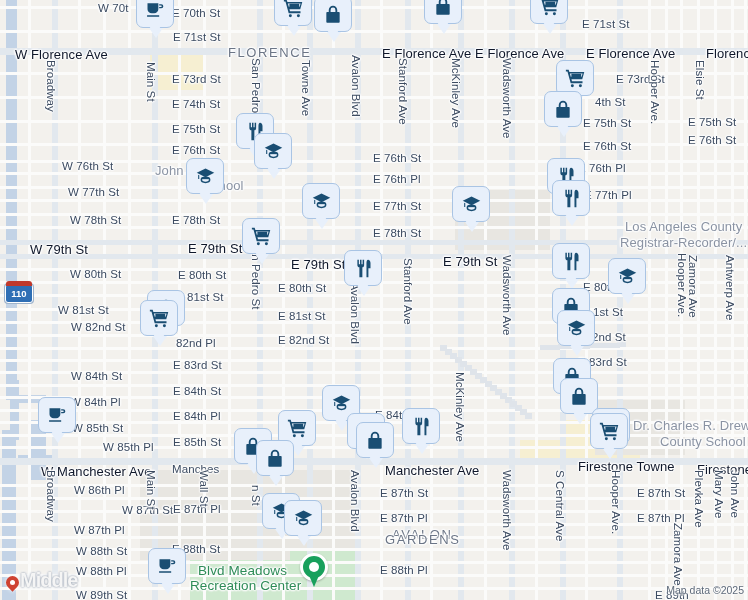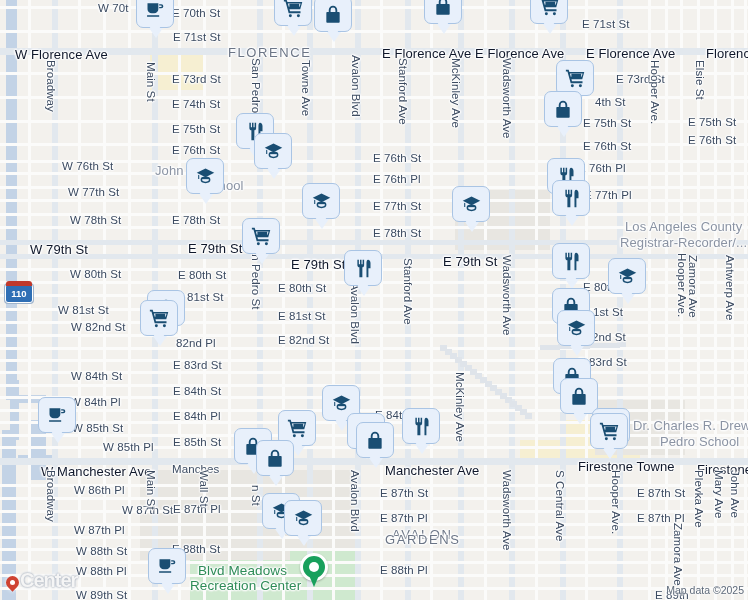--- a/index.html
+++ b/index.html
@@ -312,21 +312,21 @@
       <div class="lbl v" style="left: 705px; top: 470px; transform: rotate(90deg); transform-origin: left top;">Plevka Ave</div>
       <div class="lbl v" style="left: 725px; top: 470px; transform: rotate(90deg); transform-origin: left top;">Mary Ave</div>
       <div class="lbl v" style="left: 741px; top: 470px; transform: rotate(90deg); transform-origin: left top;">John Ave</div>
     </div>
   <div id="poilabels">
       <div class="lbl poi" style="left: 155px; top: 163px;">John      mon</div>
       <div class="lbl poi" style="left: 212px; top: 178px;">chool</div>
       <div class="lbl poi" style="left: 625px; top: 219px;">Los Angeles County</div>
       <div class="lbl poi" style="left: 620px; top: 235px;">Registrar-Recorder/...</div>
       <div class="lbl poi" style="left: 633px; top: 418px;">Dr. Charles R. Drew</div>
-      <div class="lbl poi" style="left: 660px; top: 434px;">Pedro School</div>
+      <div class="lbl poi" style="left: 660px; top: 434px;">County School</div>
       <div class="lbl park" style="left: 198px; top: 563px;">Blvd Meadows</div>
       <div class="lbl park" style="left: 190px; top: 578px;">Recreation Center</div>
     </div>
   <div id="hoodlabels">
       <div class="lbl hood" style="left: 228px; top: 45px;">FLORENCE</div>
       <div class="lbl hood" style="left: 392px; top: 527px;">AVALON</div>
       <div class="lbl hood" style="left: 385px; top: 532px;">GARDENS</div>
     </div>
 
   <div id="pinlayer">
@@ -809,17 +809,17 @@
     <div class="stem"></div>
     <div class="drop"></div>
     <div class="dot"></div>
   </div>
 
   <div id="glogo">
     <span class="pinmark">
         <i></i>
         <b></b>
       </span>
-    <span class="gtxt">Center</span>
+    <span class="gtxt">Middle</span>
   </div>
 
   <div id="attrib">Map data ©2025</div>
 </div>
 
 </body></html>

